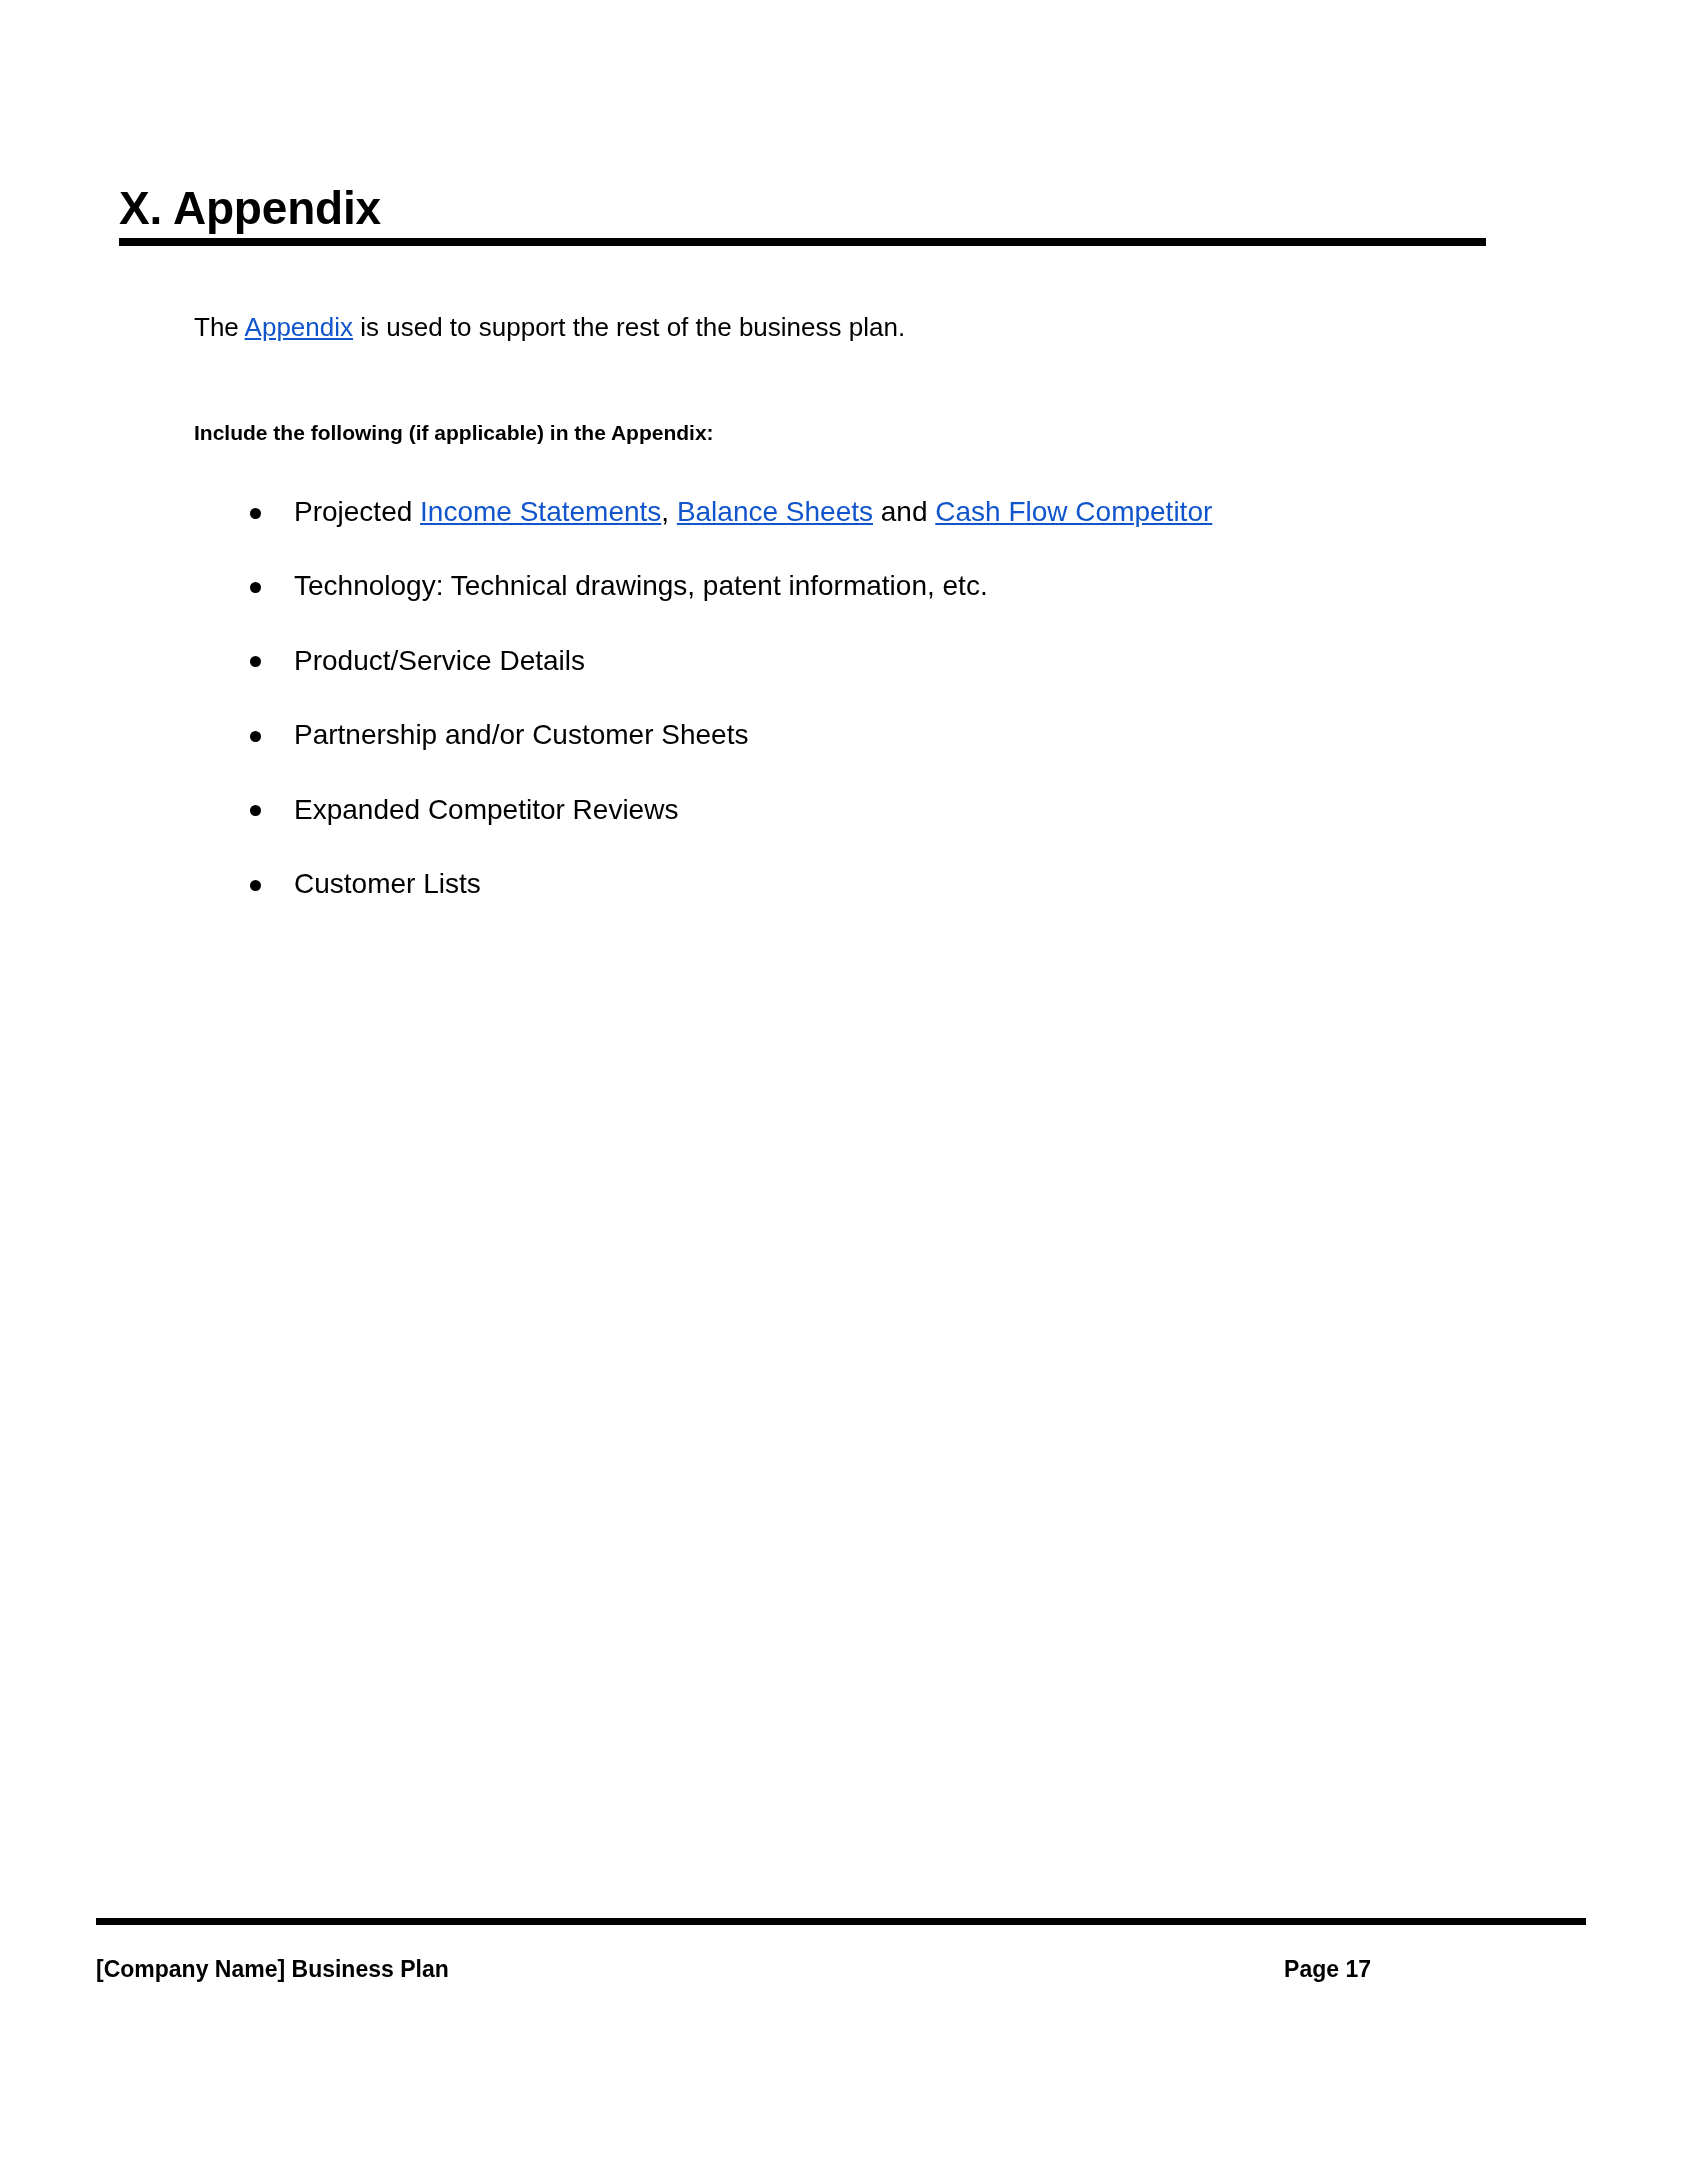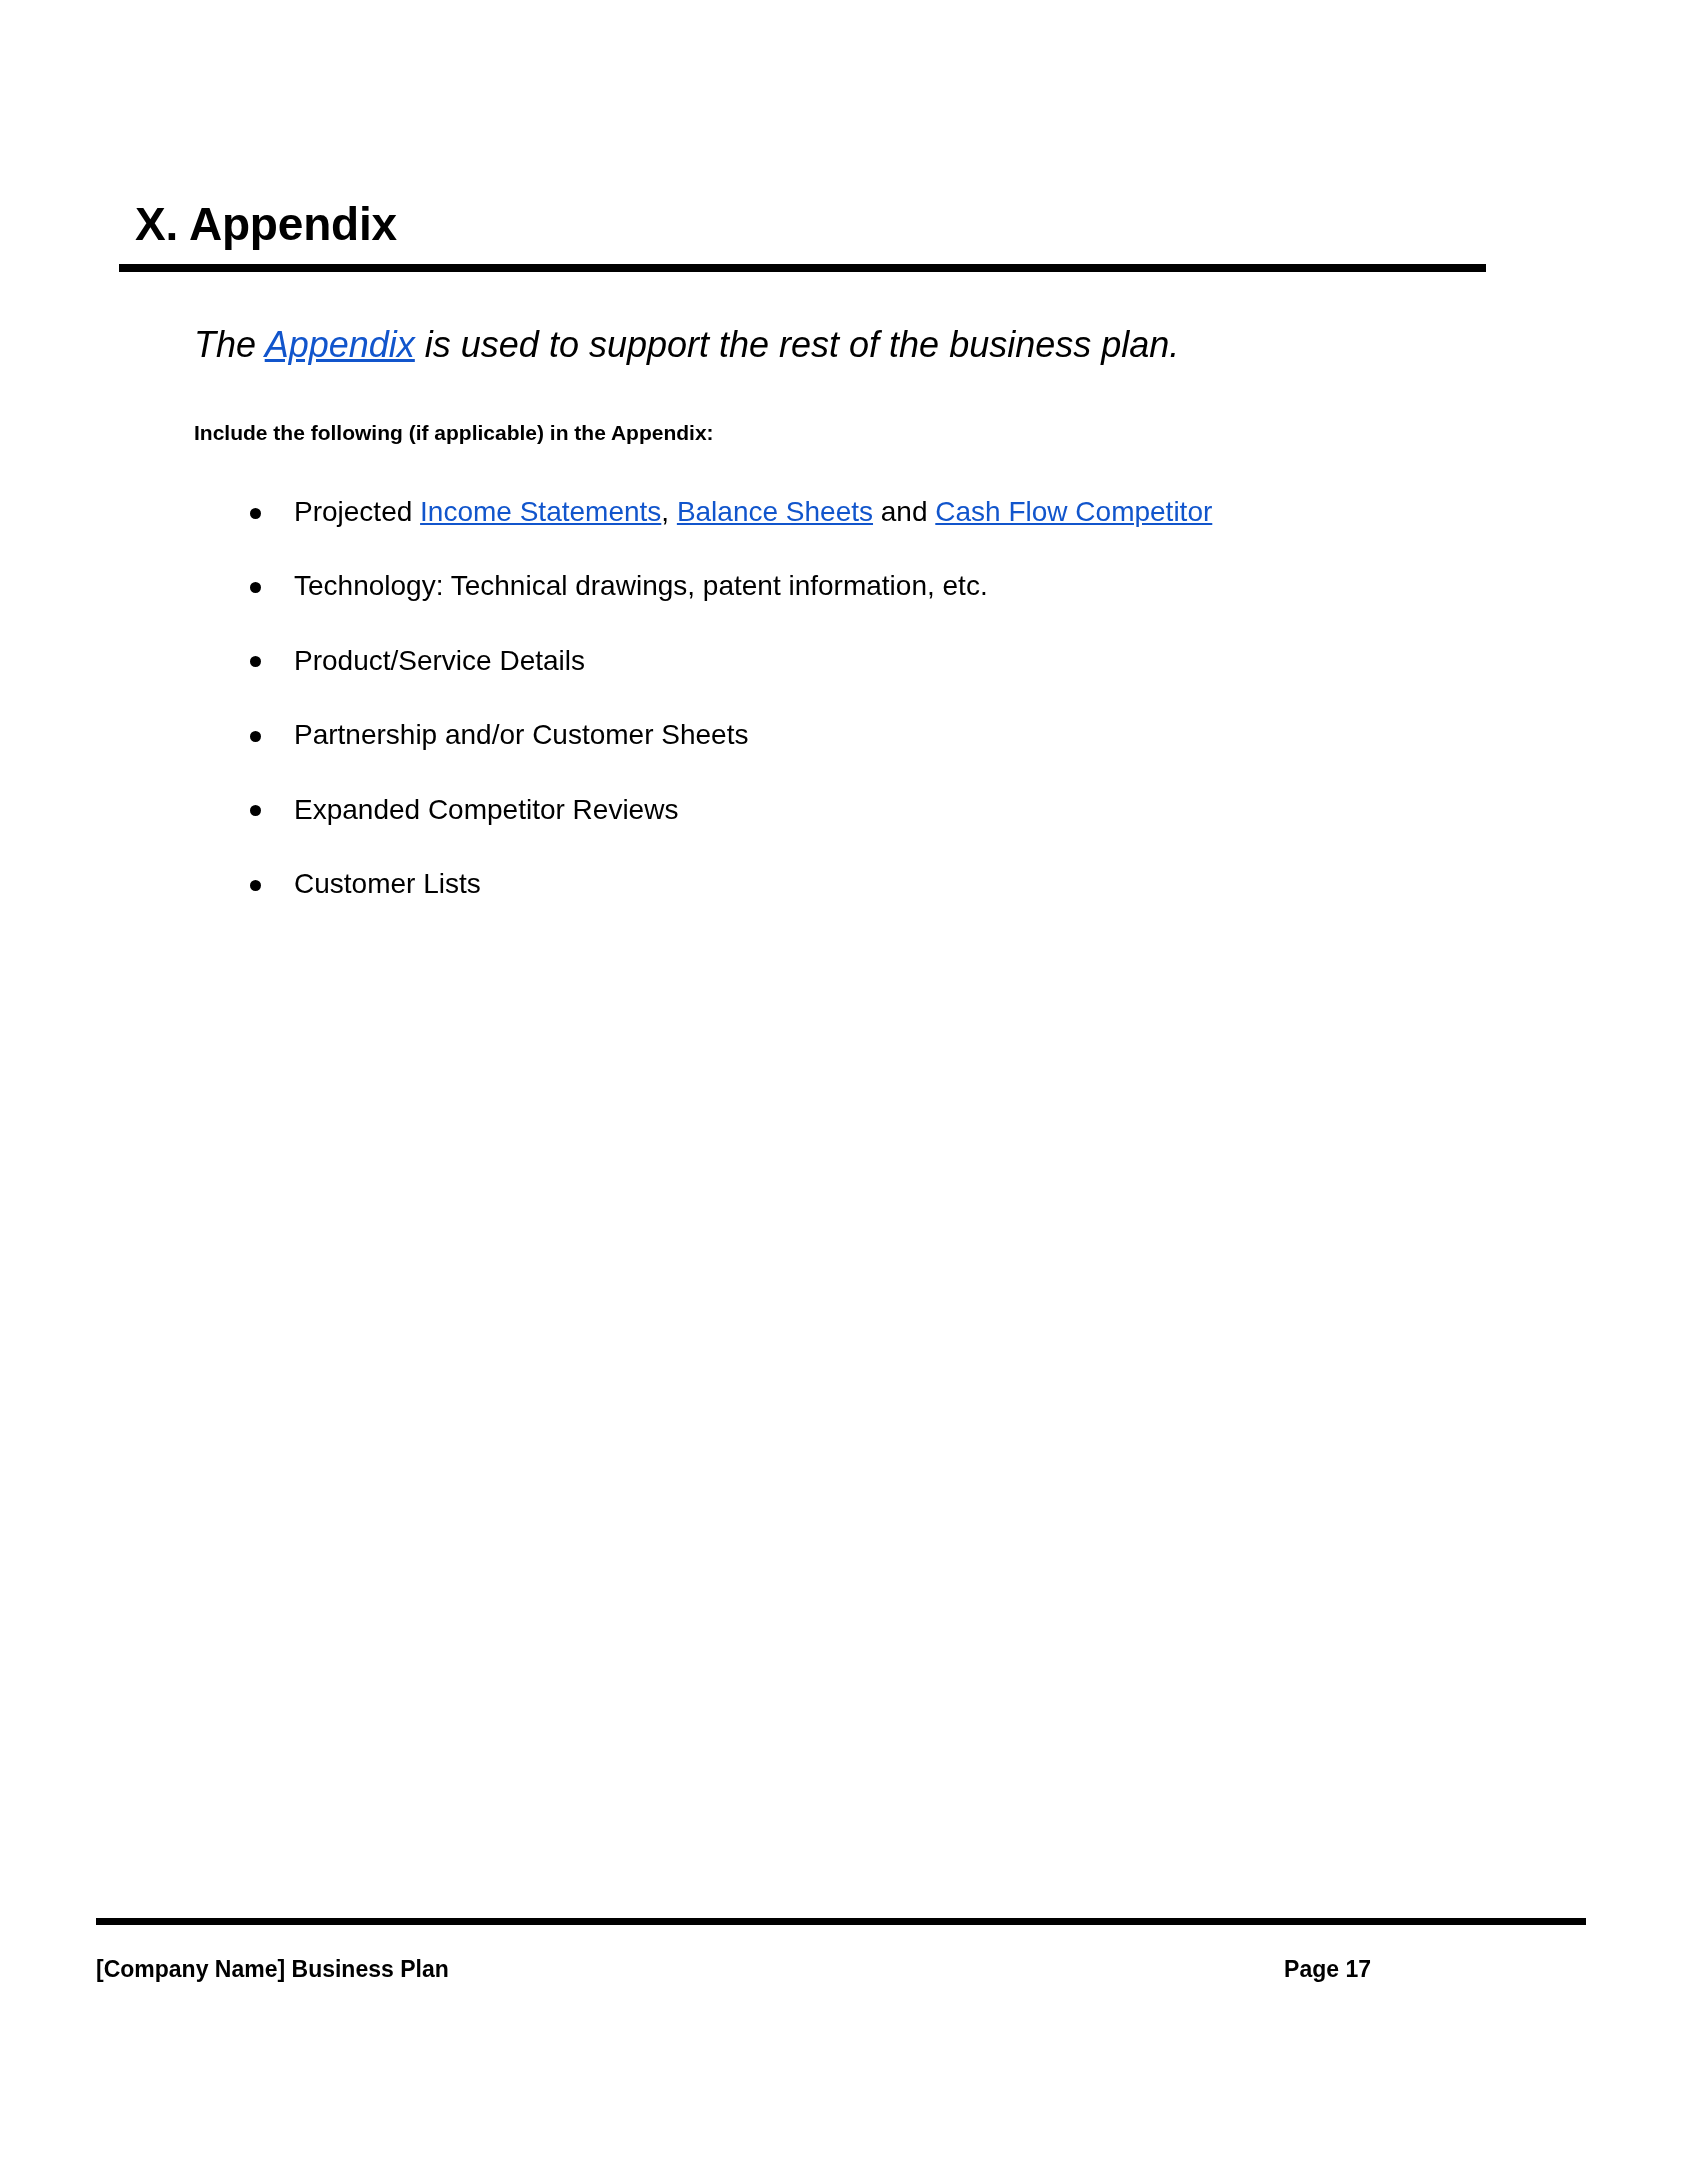--- a/index.html
+++ b/index.html
@@ -26,40 +26,39 @@
     left: 119px;
     top: 184px;
     width: 1367px;
   }
   .heading-title {
     font-size: 46px;
     font-weight: bold;
     line-height: 1.05;
     letter-spacing: -0.2px;
     color: #000000;
-    margin: 16px;
+    margin: 0;
     white-space: nowrap;
   }
   .heading-rule {
     height: 7.7px;
     background: #000000;
     width: 100%;
     margin-top: 6px;
   }
 
   
   .intro-paragraph {
     position: absolute;
     left: 194px;
     top: 283px;
     width: 1329px;
-    font-size: 36px;
+    font-size: 26px;
     line-height: 1.42;
     color: #000000;
-    font-style: italic;
   }
 
   
   .doc-link {
     color: #1155CC;
     text-decoration: underline;
     text-underline-offset: 1.7px;
   }
 
   

